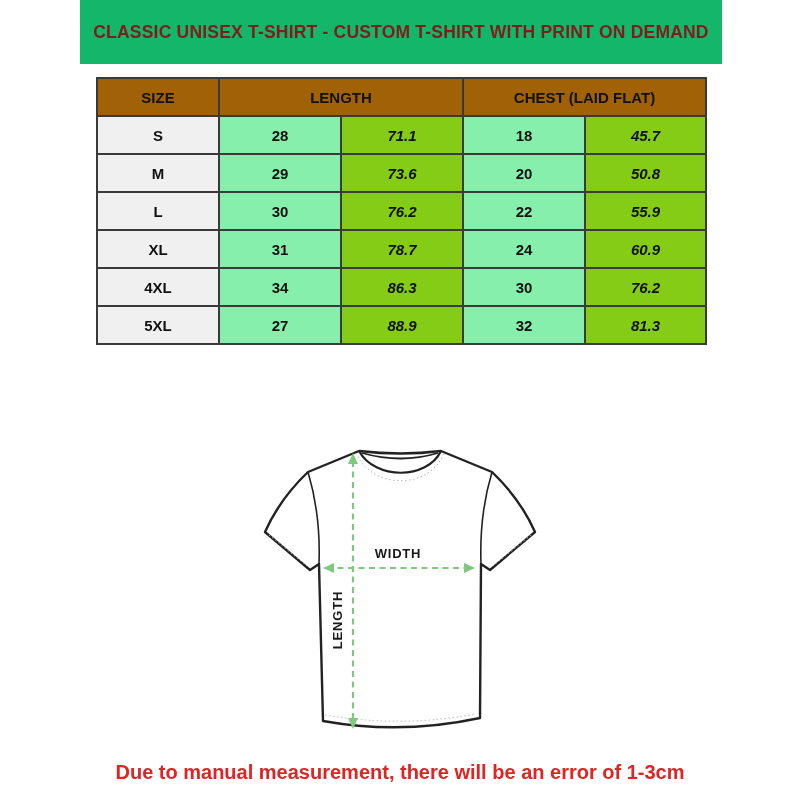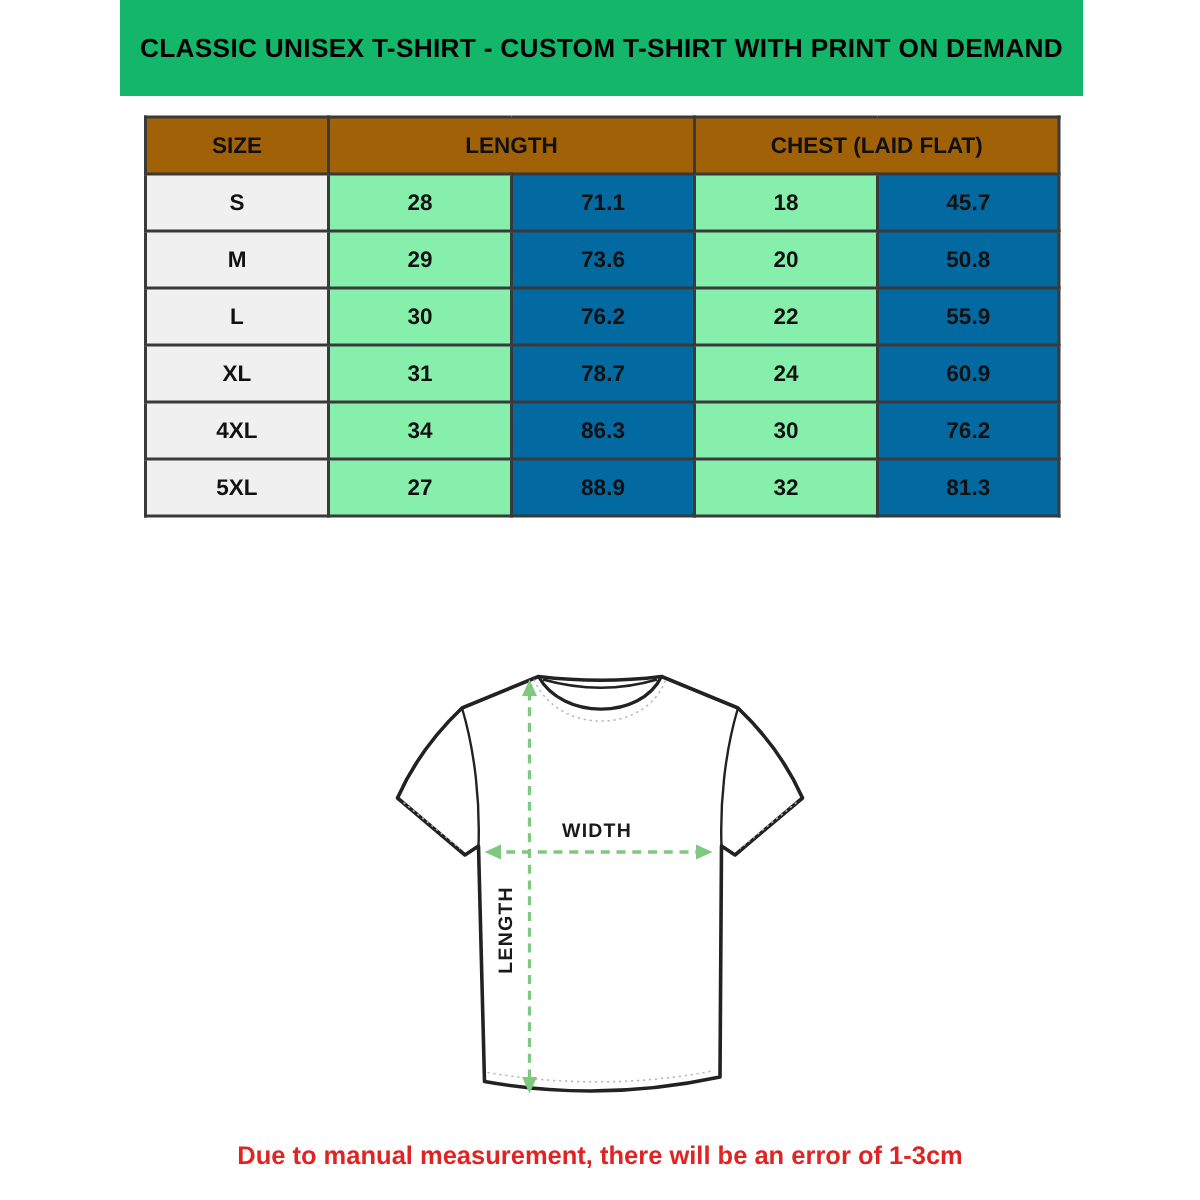--- a/index.html
+++ b/index.html
@@ -2,43 +2,43 @@
 <html><head>
 <meta charset="utf-8">
 <style>
   html,body{margin:0;padding:0;}
   body{width:800px;height:800px;background:#ffffff;font-family:"Liberation Sans",sans-serif;}
   .page{position:relative;width:800px;height:800px;background:#ffffff;overflow:hidden;}
 
   
   .banner{position:absolute;left:80px;top:0;width:642px;height:64px;background:#14b76a;
           display:flex;align-items:center;justify-content:center;}
-  .banner .title{color:#000000;font-weight:bold;font-size:17.5px;letter-spacing:.2px;white-space:nowrap;}
+  .banner .title{color:#7f1d1d;font-weight:bold;font-size:17.5px;letter-spacing:.2px;white-space:nowrap;}
 
   
   table.size-table{position:absolute;left:96px;top:77px;width:609px;border-collapse:collapse;table-layout:fixed;}
   table.size-table td,table.size-table th{border:2px solid #3a3a3a;height:36px;padding:0;
           text-align:center;vertical-align:middle;font-size:15px;color:#111;}
   table.size-table th{font-weight:bold;background:#a16207;}
-  td.c-gray{background:#0369a1;}
+  td.c-gray{background:#84cc16;font-style:italic;}
   td.c-white{background:#86efac;}
   td.c-size{background:#f0f0f0;font-weight:bold;}
   td.val{font-weight:bold;}
 
   
   .diagram{position:absolute;left:255px;top:444px;width:290px;height:300px;}
   .diagram svg{position:absolute;left:0;top:0;}
   .dim-label{position:absolute;font-weight:bold;font-size:13px;letter-spacing:.8px;color:#1a1a1a;white-space:nowrap;}
   .dim-label.width{left:143px;top:546px;transform:translateX(-50%);}
   .dim-label.length{left:82px;top:176px;transform:translate(-50%,-50%) rotate(-90deg);}
   .diagram .dim-label.width{left:143px;top:102px;}
 
   
   .note{position:absolute;left:0;top:761px;width:800px;text-align:center;
-        color:#e02424;font-weight:bold;font-size:17px;}
+        color:#e02424;font-weight:bold;font-size:20px;}
 </style>
 </head>
 <body>
 
 <div class="page">
 
   <div class="banner">
     <span class="title">CLASSIC UNISEX T-SHIRT - CUSTOM T-SHIRT WITH PRINT ON DEMAND</span>
   </div>
 

